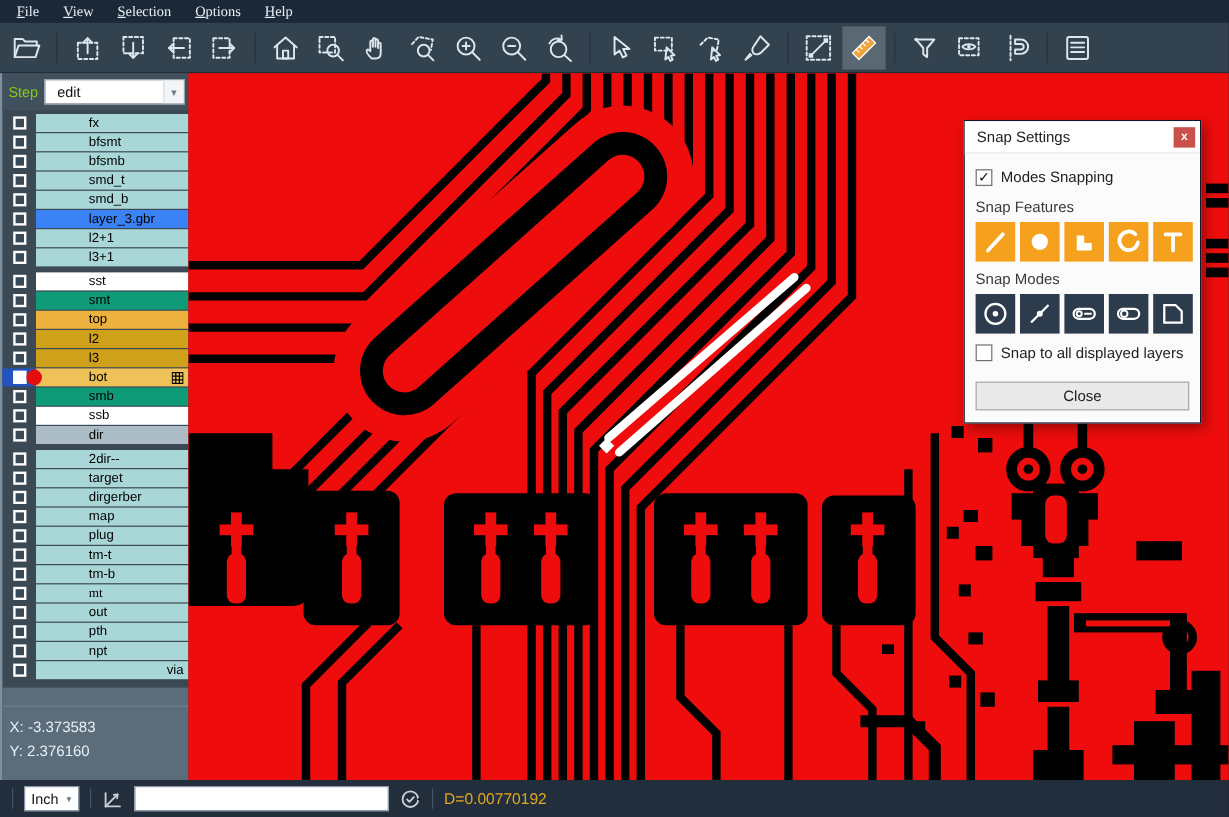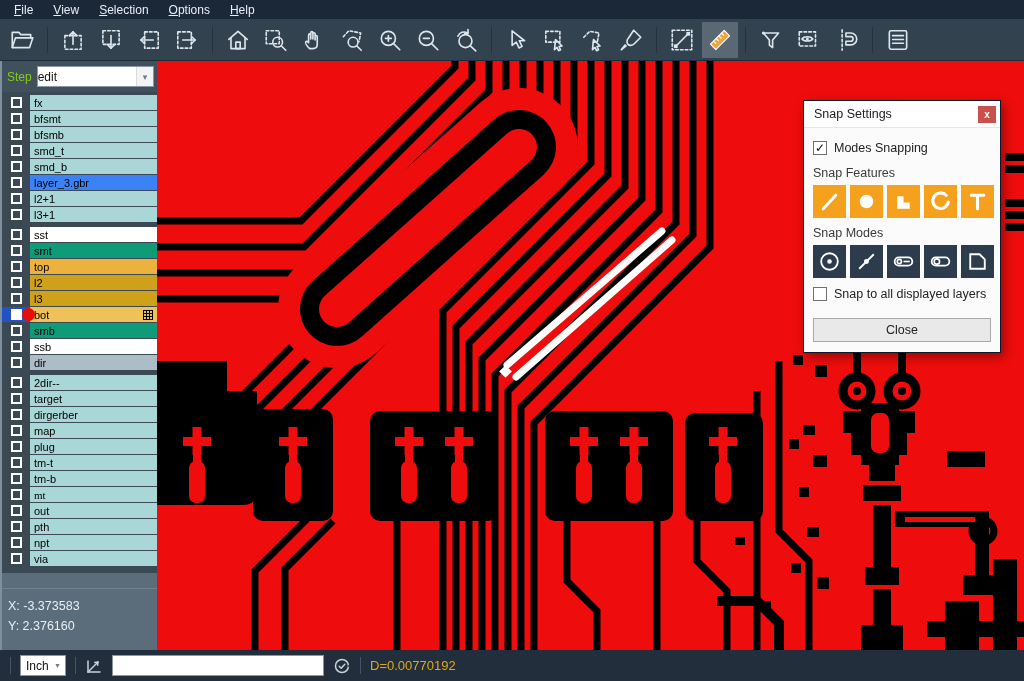--- a/index.html
+++ b/index.html
@@ -1,21 +1,21 @@
 <!DOCTYPE html>
 <html><head>
 <meta charset="utf-8">
 <style>
   * { margin:0; padding:0; box-sizing:border-box; }
   html,body { width:1024px; height:681px; overflow:hidden; background:#1b2837; }
   #app { width:1024px; height:681px; position:relative; font-family:"Liberation Sans",sans-serif;
          display:flex; flex-direction:column; }
 
   
-  .menubar { height:19px; background:#1b2837; display:flex; align-items:center; padding-left:4px; flex:0 0 auto; }
+  .menubar { height:19px; background:#1b2837; display:flex; align-items:center; padding-left:4px; flex:0 0 auto;font-family:Liberation Serif, serif; }
   .menu-item { color:#e9eff4; font-size:12px; padding:2px 10px; display:inline-block; cursor:default; }
   .menu-item::first-letter { text-decoration:underline; }
 
   
   .toolbar { height:42px; background:#33424f; border-bottom:1px solid #202c37;
              display:flex; align-items:center; padding:0 3px; flex:0 0 auto; }
   .tbtn { width:36px; height:36px; background:transparent; border:none; margin:0 1px;
           display:flex; align-items:center; justify-content:center; }
   .tbtn.active { background:#5a6873; }
   .tbtn svg { width:26px; height:26px; stroke:#dde6ec; color:#dde6ec; fill:none;
@@ -25,35 +25,35 @@
 
   
   .main { flex:1 1 auto; display:flex; min-height:0; }
 
   
   .sidebar { width:157px; background:#3b4955; display:flex; flex-direction:column;
              border-left:2px solid #7e8f9d; flex:0 0 auto; }
   .steprow { height:31px; background:#41505d; display:flex; align-items:center; padding:0 3px 0 5px; gap:5px; }
   .steplabel { color:#84cc16; font-size:12px; }
   .stepselect { flex:1; height:21px; background:#fff; border:1px solid #8a98a5; display:flex; align-items:center; }
-  .stepselect .val { flex:1; font-size:12px; color:#111; padding-left:0; }
+  .stepselect .val { flex:1; font-size:12px; color:#111; padding-left:10px; }
   .stepselect .chev { width:17px; height:100%; display:flex; align-items:center; justify-content:center;
                       color:#6d7b87; font-size:9px; border-left:1px solid #d7dce0; background:#f2f4f5; }
   #layer-list { padding-top:2px; }
   .lgroup { margin-bottom:5px; }
   .lrow { height:15px; margin-top:1px; display:flex; position:relative; }
   .cbcell { width:28px; display:flex; align-items:center; justify-content:center; flex:0 0 auto; }
   .cb { width:11px; height:11px; border:2px solid #fdfdfd; display:block; }
   .cbcell.sel { background:#2353c3; }
   .cbcell.sel .cb { background:#fff; }
   .reddot { position:absolute; left:20px; top:1px; width:13px; height:13px; border-radius:50%;
             background:#e60d0d; z-index:2; }
   .llabel { flex:1; font-size:11px; color:#000; display:flex; align-items:center; padding:0 4px 0 4px;
             white-space:nowrap; overflow:hidden; }
-  .llabel span { transform:translateY(-0.5px); }
+  .llabel span { transform:translateY(-0.5px);margin-left:40px; }
   .gridicon { width:10px; height:10px; margin-left:auto; flex:0 0 auto; }
   .coordsarea { flex:1; background:#5b6c7a; margin-top:2px; display:flex; flex-direction:column; justify-content:flex-end; }
   .coordsbox { border-top:1px solid #70818e; padding:8px 6px 14px; color:#e9f0f5; font-size:12.5px; line-height:1.55; }
 
   
   .canvas { flex:1 1 auto; position:relative; background:#ee0d0c; overflow:hidden; }
   svg.pcb { position:absolute; left:0; top:0; display:block; }
 
   
   .dialog { position:absolute; left:646px; top:39px; width:198px; background:#fbfbfb;
@@ -604,21 +604,21 @@
                 <span class="cb"></span>
               </div>
               <div class="llabel" style="background: rgb(169, 214, 215);">
                 <span>npt</span>
               </div>
             </div>
             <div class="lrow">
               <div class="cbcell">
                 <span class="cb"></span>
               </div>
-              <div class="llabel" style="background: rgb(169, 214, 215);">
+              <div class="llabel" style="background: rgb(169, 214, 215); justify-content: flex-end;">
                 <span>via</span>
               </div>
             </div>
           </div>
         </div>
       <div class="coordsarea">
         <div class="coordsbox">
           <div>X: -3.373583</div>
           <div>Y: 2.376160</div>
         </div>

